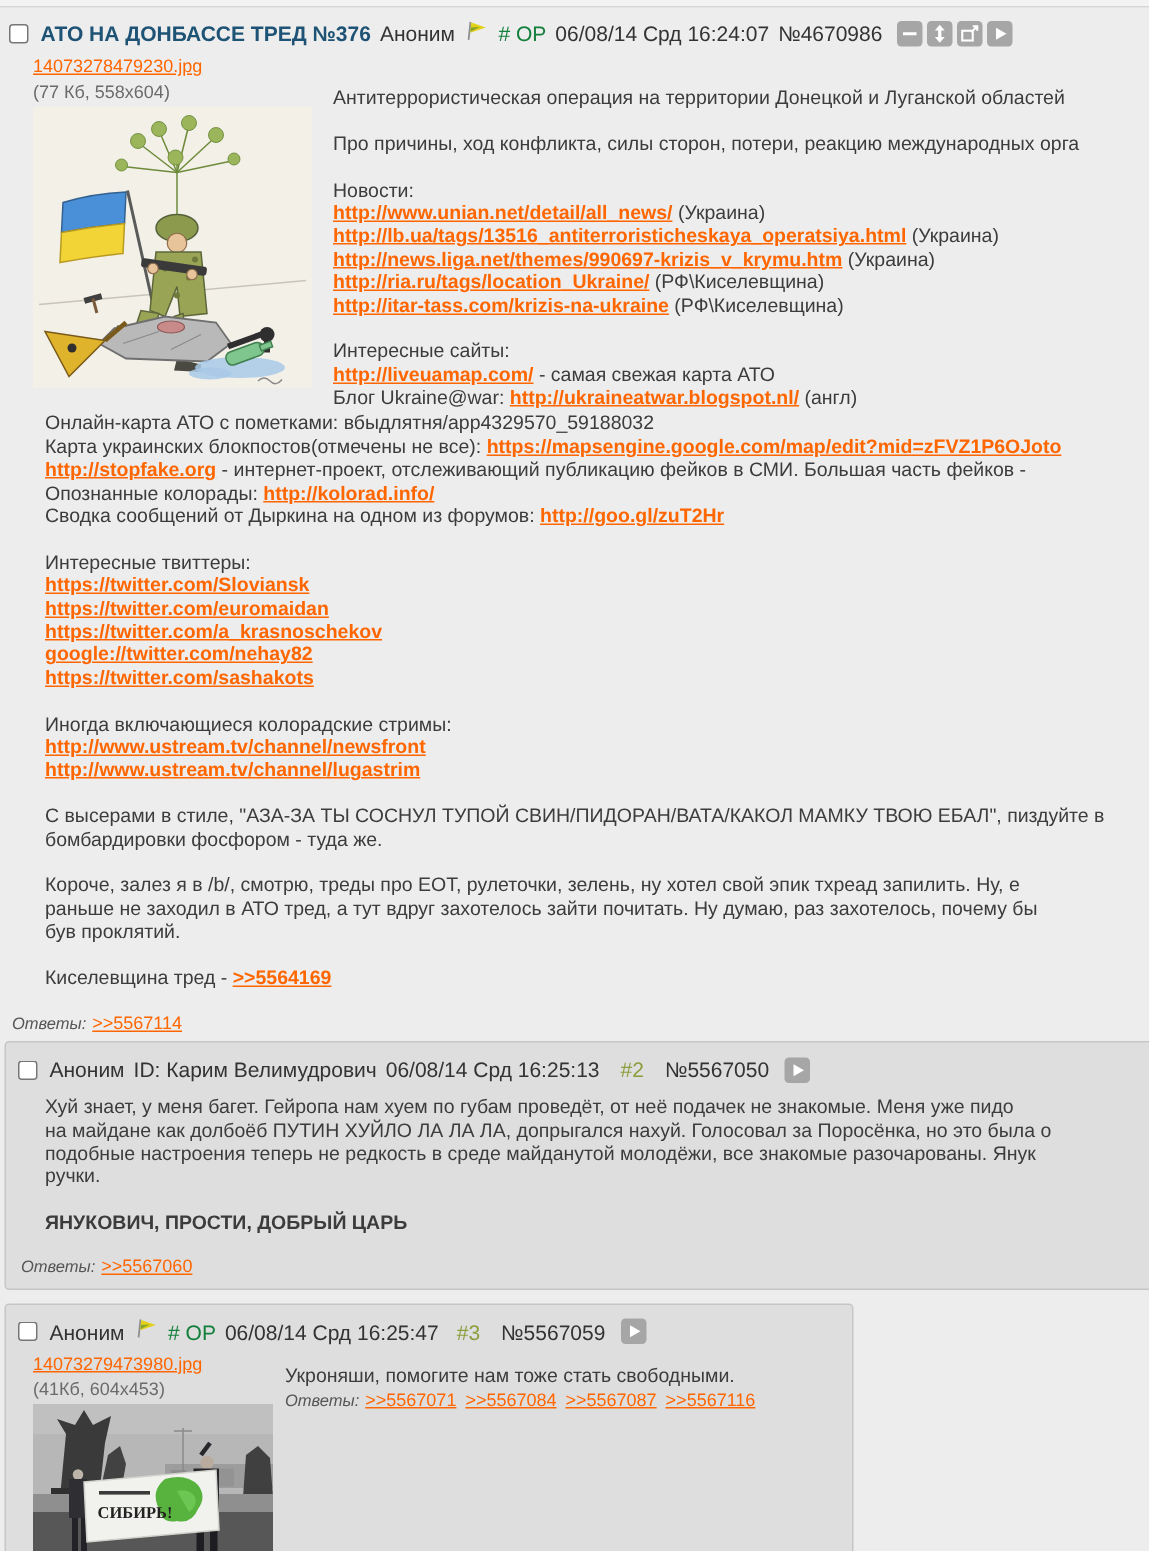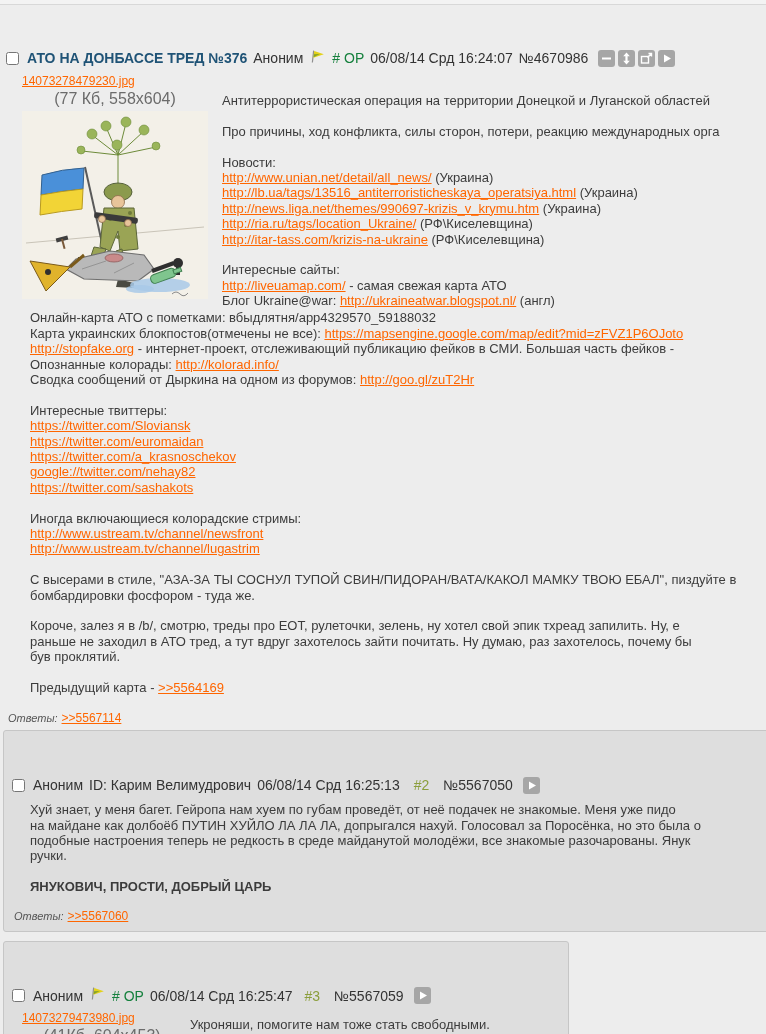--- a/index.html
+++ b/index.html
@@ -6,37 +6,37 @@
   html,body { width:766px; height:1034px; overflow:hidden; }
   body {
     background:#ededed;
     font-family:"Liberation Sans", sans-serif;
     color:#3c3c3c;
     position:relative;
   }
   .top-rule { height:5px; background:#f3f3f3; border-bottom:1px solid #d8d8d8; }
 
   
-  .phead { display:flex; align-items:center; gap:6px; font-size:14px; color:#333; height:20px; white-space:nowrap;margin-top:36px; }
+  .phead { display:flex; align-items:center; gap:6px; font-size:14px; color:#333; height:20px; white-space:nowrap; }
   .phead .title { font-weight:bold; color:#1f5376; }
   .phead .opmark { color:#15803d; }
   .phead .ordinal { color:#8b9e3c; }
   .phead input[type=checkbox] { width:13px; height:13px; margin:0 2px 0 0; }
   .hbtns { display:flex; gap:3px; margin-left:4px; }
   .hbtn { width:17px; height:17px; background:#a6a6a6; border-radius:3px; display:inline-flex; align-items:center; justify-content:center; cursor:pointer; }
   .hbtn svg { display:block; }
 
   .file-col { flex:none; }
   .file-link { font-size:12px; color:#ff6600; text-decoration:underline; display:inline-block; }
-  .file-size { font-size:16px; color:#6b6b6b; margin-top:1px;text-align:center; }
+  .file-size { font-size:12px; color:#6b6b6b; margin-top:1px; }
   .thumb { display:block; margin-top:3px; }
 
   .line { line-height:15.4px; height:15.4px; font-size:13px; white-space:pre; overflow:hidden; }
   .line.blank { }
-  .lnk { color:#ff6600; text-decoration:underline; cursor:pointer; }
+  .lnk { color:#ff6600; text-decoration:underline; cursor:pointer;font-weight:bold; }
   .b { font-weight:bold; }
 
   .replies { font-size:12px; margin-top:2px; white-space:nowrap; }
   .replies-label { font-style:italic; font-size:11px; color:#555; margin-right:4px; }
   .replies a { color:#ff6600; text-decoration:underline; margin-right:6px; font-size:12px; }
 
   
   .op { padding:7px 0 0 6px; }
   .op-cols { display:flex; margin-top:3px; }
   .op .file-col { width:186px; margin-left:16px; }
@@ -214,21 +214,21 @@
       <div class="line"><a class="lnk" href="#">http://www.ustream.tv/channel/newsfront</a></div>
       <div class="line"><a class="lnk" href="#">http://www.ustream.tv/channel/lugastrim</a></div>
       <div class="line blank"></div>
       <div class="line"><span>С высерами в стиле, "АЗА-ЗА ТЫ СОСНУЛ ТУПОЙ СВИН/ПИДОРАН/ВАТА/КАКОЛ МАМКУ ТВОЮ ЕБАЛ", пиздуйте в</span></div>
       <div class="line"><span>бомбардировки фосфором - туда же.</span></div>
       <div class="line blank"></div>
       <div class="line"><span>Короче, залез я в /b/, смотрю, треды про ЕОТ, рулеточки, зелень, ну хотел свой эпик тхреад запилить. Ну, е</span></div>
       <div class="line"><span>раньше не заходил в АТО тред, а тут вдруг захотелось зайти почитать. Ну думаю, раз захотелось, почему бы</span></div>
       <div class="line"><span>був проклятий.</span></div>
       <div class="line blank"></div>
-      <div class="line"><span>Предыдущий карта - </span><a class="lnk" href="#">&gt;&gt;5564169</a></div>
+      <div class="line"><span>Киселевщина тред - </span><a class="lnk" href="#">&gt;&gt;5564169</a></div>
     </div>
 
   <div class="replies op-replies">
     <span class="replies-label">Ответы:</span><span><a href="#">&gt;&gt;5567114</a></span>
   </div>
 </div>
 
 <div class="reply-box box2">
   <div class="phead">
     <input type="checkbox" style="">

